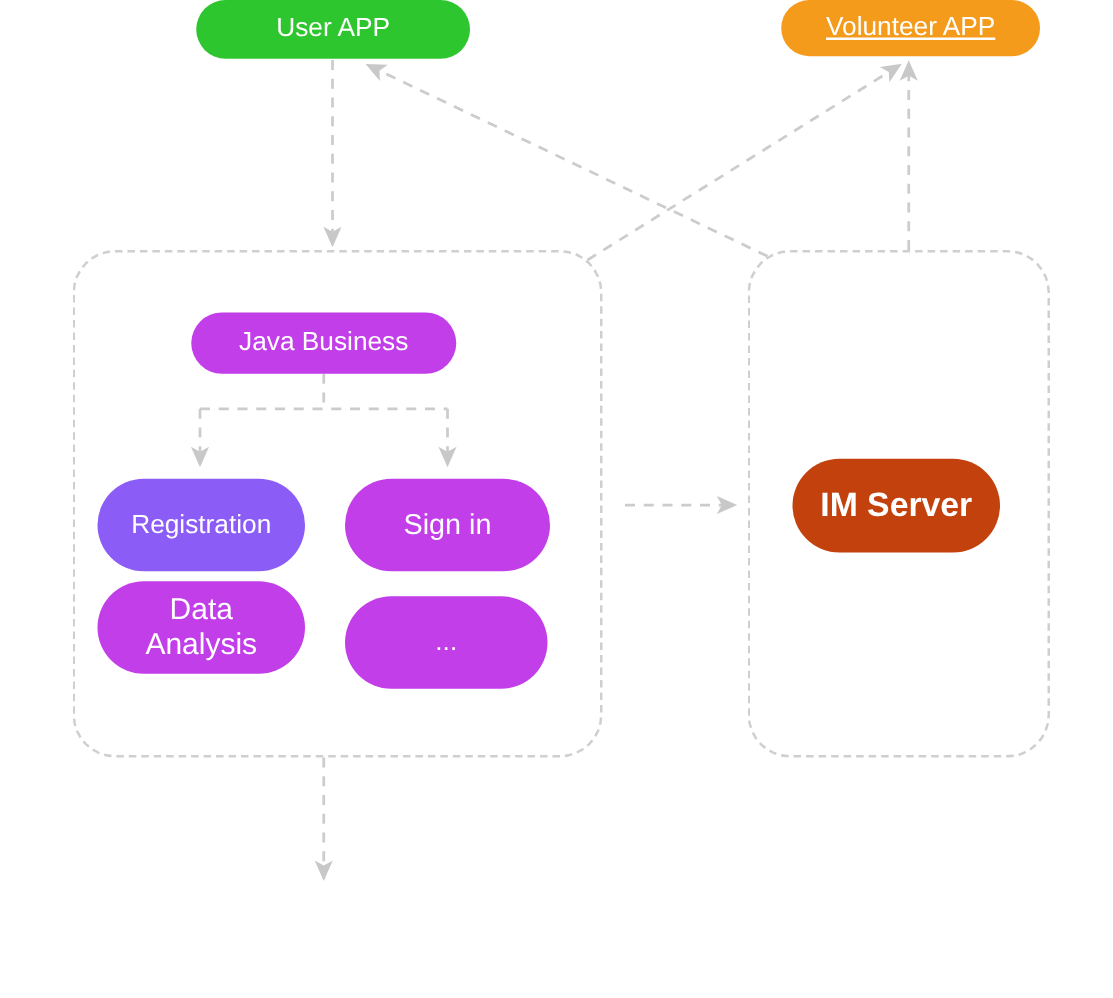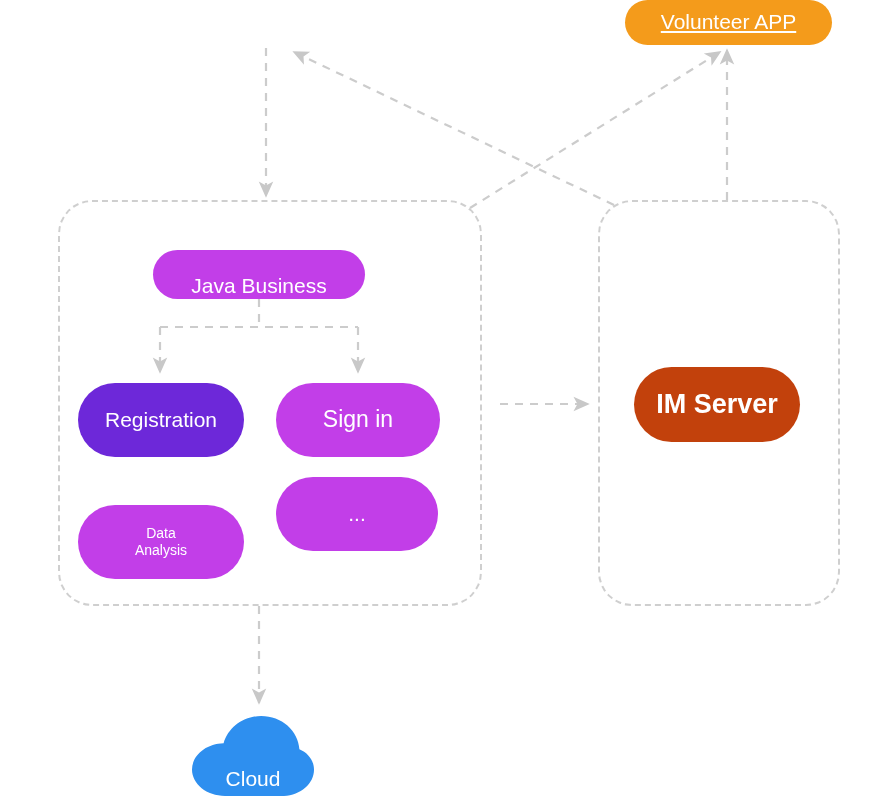--- a/index.html
+++ b/index.html
@@ -95,57 +95,47 @@
 
       <path d="M500,404 L588,404" marker-end="url(#arrowhead)"></path>
 
       <path d="M259,606 L259,703" marker-end="url(#arrowhead)"></path>
     </g>
   </svg>
 
   <div class="group-box" style="left:58px; top:200px; width:424px; height:406px;"></div>
   <div class="group-box" style="left:598px; top:200px; width:242px; height:406px;"></div>
 
+  <div class="node pill" style="left:157px; top:0px; width:219px; height:47px; background:#2ec62e; font-size:21px;">
+    <span>User APP</span>
+  </div>
 
   <div class="node pill" style="left:625px; top:0px; width:207px; height:45px; background:#f49b1b; font-size:21px;text-decoration:underline;">
     <span>Volunteer APP</span>
   </div>
 
-  <div class="node pill" style="left:153px; top:250px; width:212px; height:49px; background:#c23ee8; font-size:21px;align-items:flex-end;">
+  <div class="node pill" style="left:153px; top:250px; width:212px; height:49px; background:#c23ee8; font-size:21px;">
     <span>Java Business</span>
   </div>
 
-  <div class="node pill" style="left:78px; top:383px; width:166px; height:74px; background:#6d28d9; font-size:21px;text-align:right;">
+  <div class="node pill" style="left:78px; top:383px; width:166px; height:74px; background:#8b5cf6; font-size:21px;text-align:right;">
     <span>Registration</span>
   </div>
 
   <div class="node pill" style="left:276px; top:383px; width:164px; height:74px; background:#c23ee8; font-size:23px;">
     <span>Sign in</span>
   </div>
 
-  <div class="node pill" style="left:78px; top:505px; width:166px; height:74px; background:#c23ee8; font-size:14px;">
+  <div class="node pill" style="left:78px; top:465px; width:166px; height:74px; background:#c23ee8; font-size:24px;">
     <span>Data
 Analysis</span>
   </div>
 
   <div class="node pill" style="left:276px; top:477px; width:162px; height:74px; background:#c23ee8; font-size:21px;">
     <span>...</span>
   </div>
 
   <div class="node pill" style="left:634px; top:367px; width:166px; height:75px; background:#c2410c; font-size:27px;font-weight:bold;">
     <span>IM Server</span>
   </div>
 
-  <div class="cloud-wrap" style="left:192px; top:716px; width:122px; height:82px;">
-    <svg width="122" height="82" viewBox="0 0 122 82" xmlns="http://www.w3.org/2000/svg">
-      <path d="M33,80
-               C14.8,80 0,68.2 0,53.6
-               C0,39.4 14,27.6 31.6,27.2
-               C36.4,11.2 51.6,0 69.2,0
-               C89.6,0 106.2,14.6 107.4,33.2
-               C116,36.6 122,44.6 122,53.8
-               C122,67.8 108.6,79.2 92,80
-               Z" fill="#2e8fef"></path>
-    </svg>
-    <div class="cloud-label" style="padding-top:22px;">Cloud</div>
-  </div>
 
 </div>
 
 </body></html>

